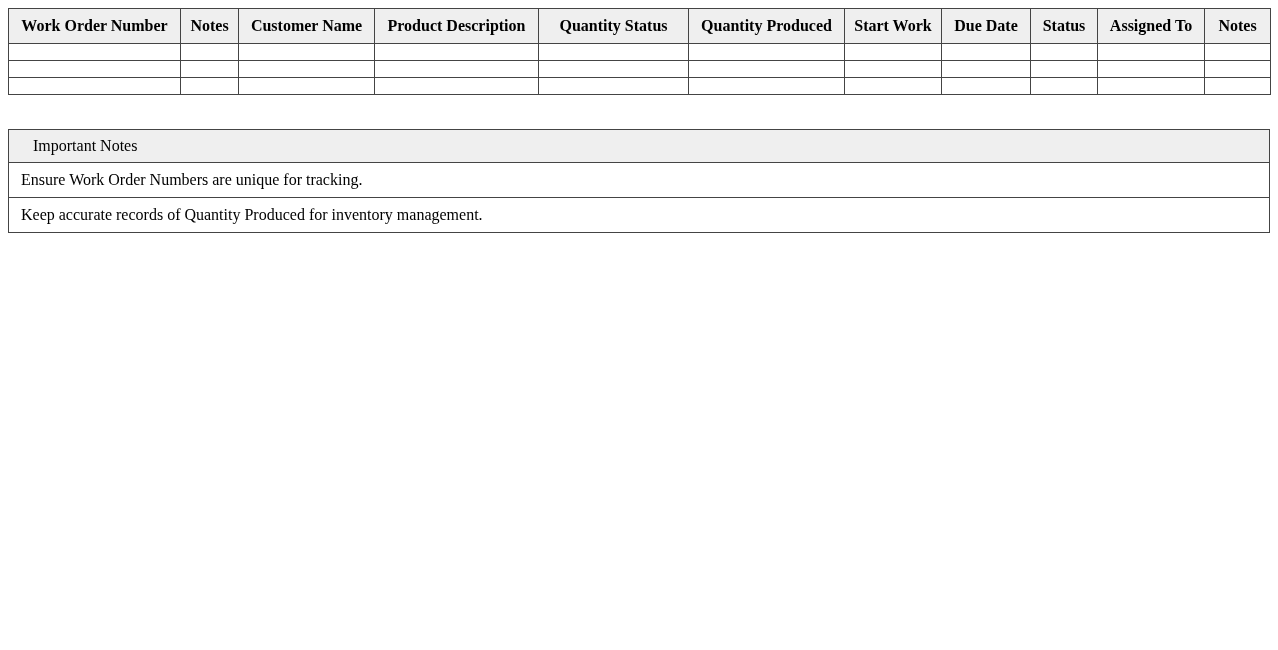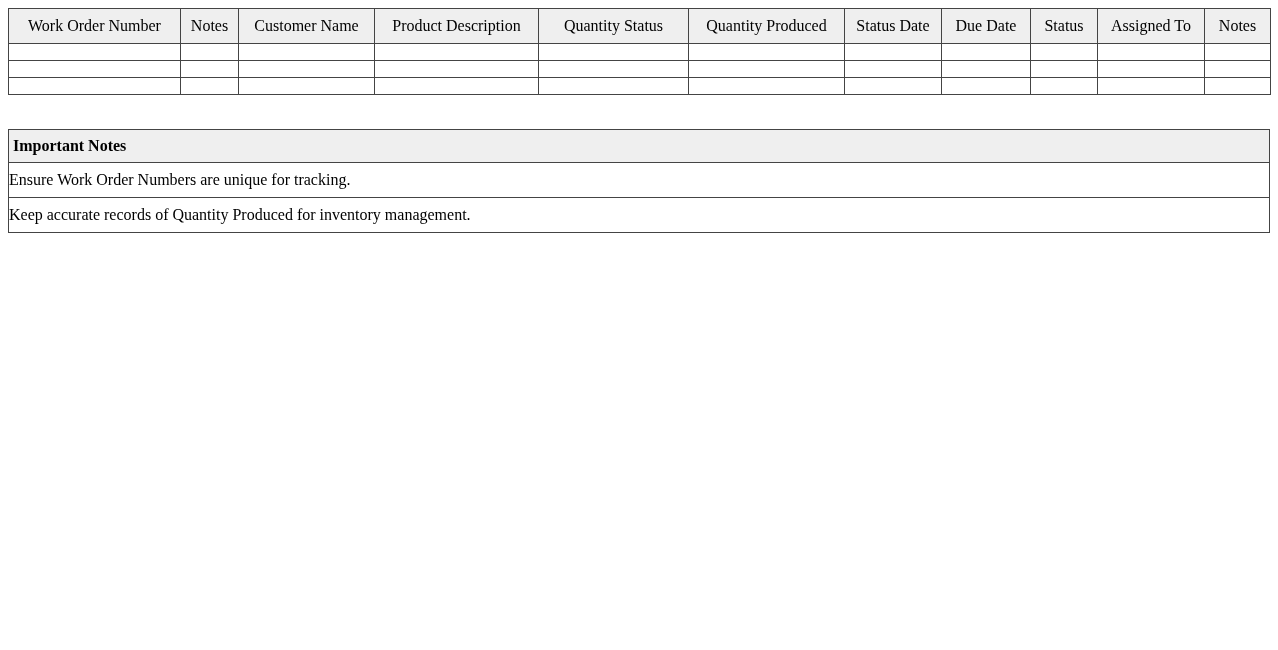--- a/index.html
+++ b/index.html
@@ -28,44 +28,44 @@
   }
   th, td {
     border: 1px solid var(--border-color);
     font-size: 16px;
     overflow: hidden;
     white-space: nowrap;
   }
   
   .work-order-table th {
     background: var(--header-bg);
-    font-weight: normal;
+    font-weight: bold;
     text-align: center;
     padding: 8px 4px;
     height: 18px;
     vertical-align: middle;
   }
   .work-order-table td.empty-cell {
     height: 16px;
     padding: 0;
   }
   
   .notes-table {
     margin-top: 34px;
   }
   .notes-table th {
     background: var(--header-bg);
-    font-weight: bold;
+    font-weight: normal;
     text-align: left;
-    padding: 7px 4px;
+    padding: 7px 24px;
     vertical-align: middle;
   }
   .notes-table td {
     text-align: left;
-    padding: 8px 0;
+    padding: 8px 12px;
     vertical-align: middle;
   }
 </style>
 </head>
 <body>
 
 <table class="work-order-table">
   <colgroup>
     <col style="width:172px">
     <col style="width:58px">
@@ -80,21 +80,21 @@
     <col style="width:66px">
   </colgroup>
   <thead>
     <tr>
       <th>Work Order Number</th>
       <th>Notes</th>
       <th>Customer Name</th>
       <th>Product Description</th>
       <th>Quantity Status</th>
       <th>Quantity Produced</th>
-      <th>Status Date</th>
+      <th>Start Work</th>
       <th>Due Date</th>
       <th>Status</th>
       <th>Assigned To</th>
       <th>Notes</th>
     </tr>
   </thead>
   <tbody id="work-order-body">
 
   <tr>
         <td class="empty-cell"></td>

